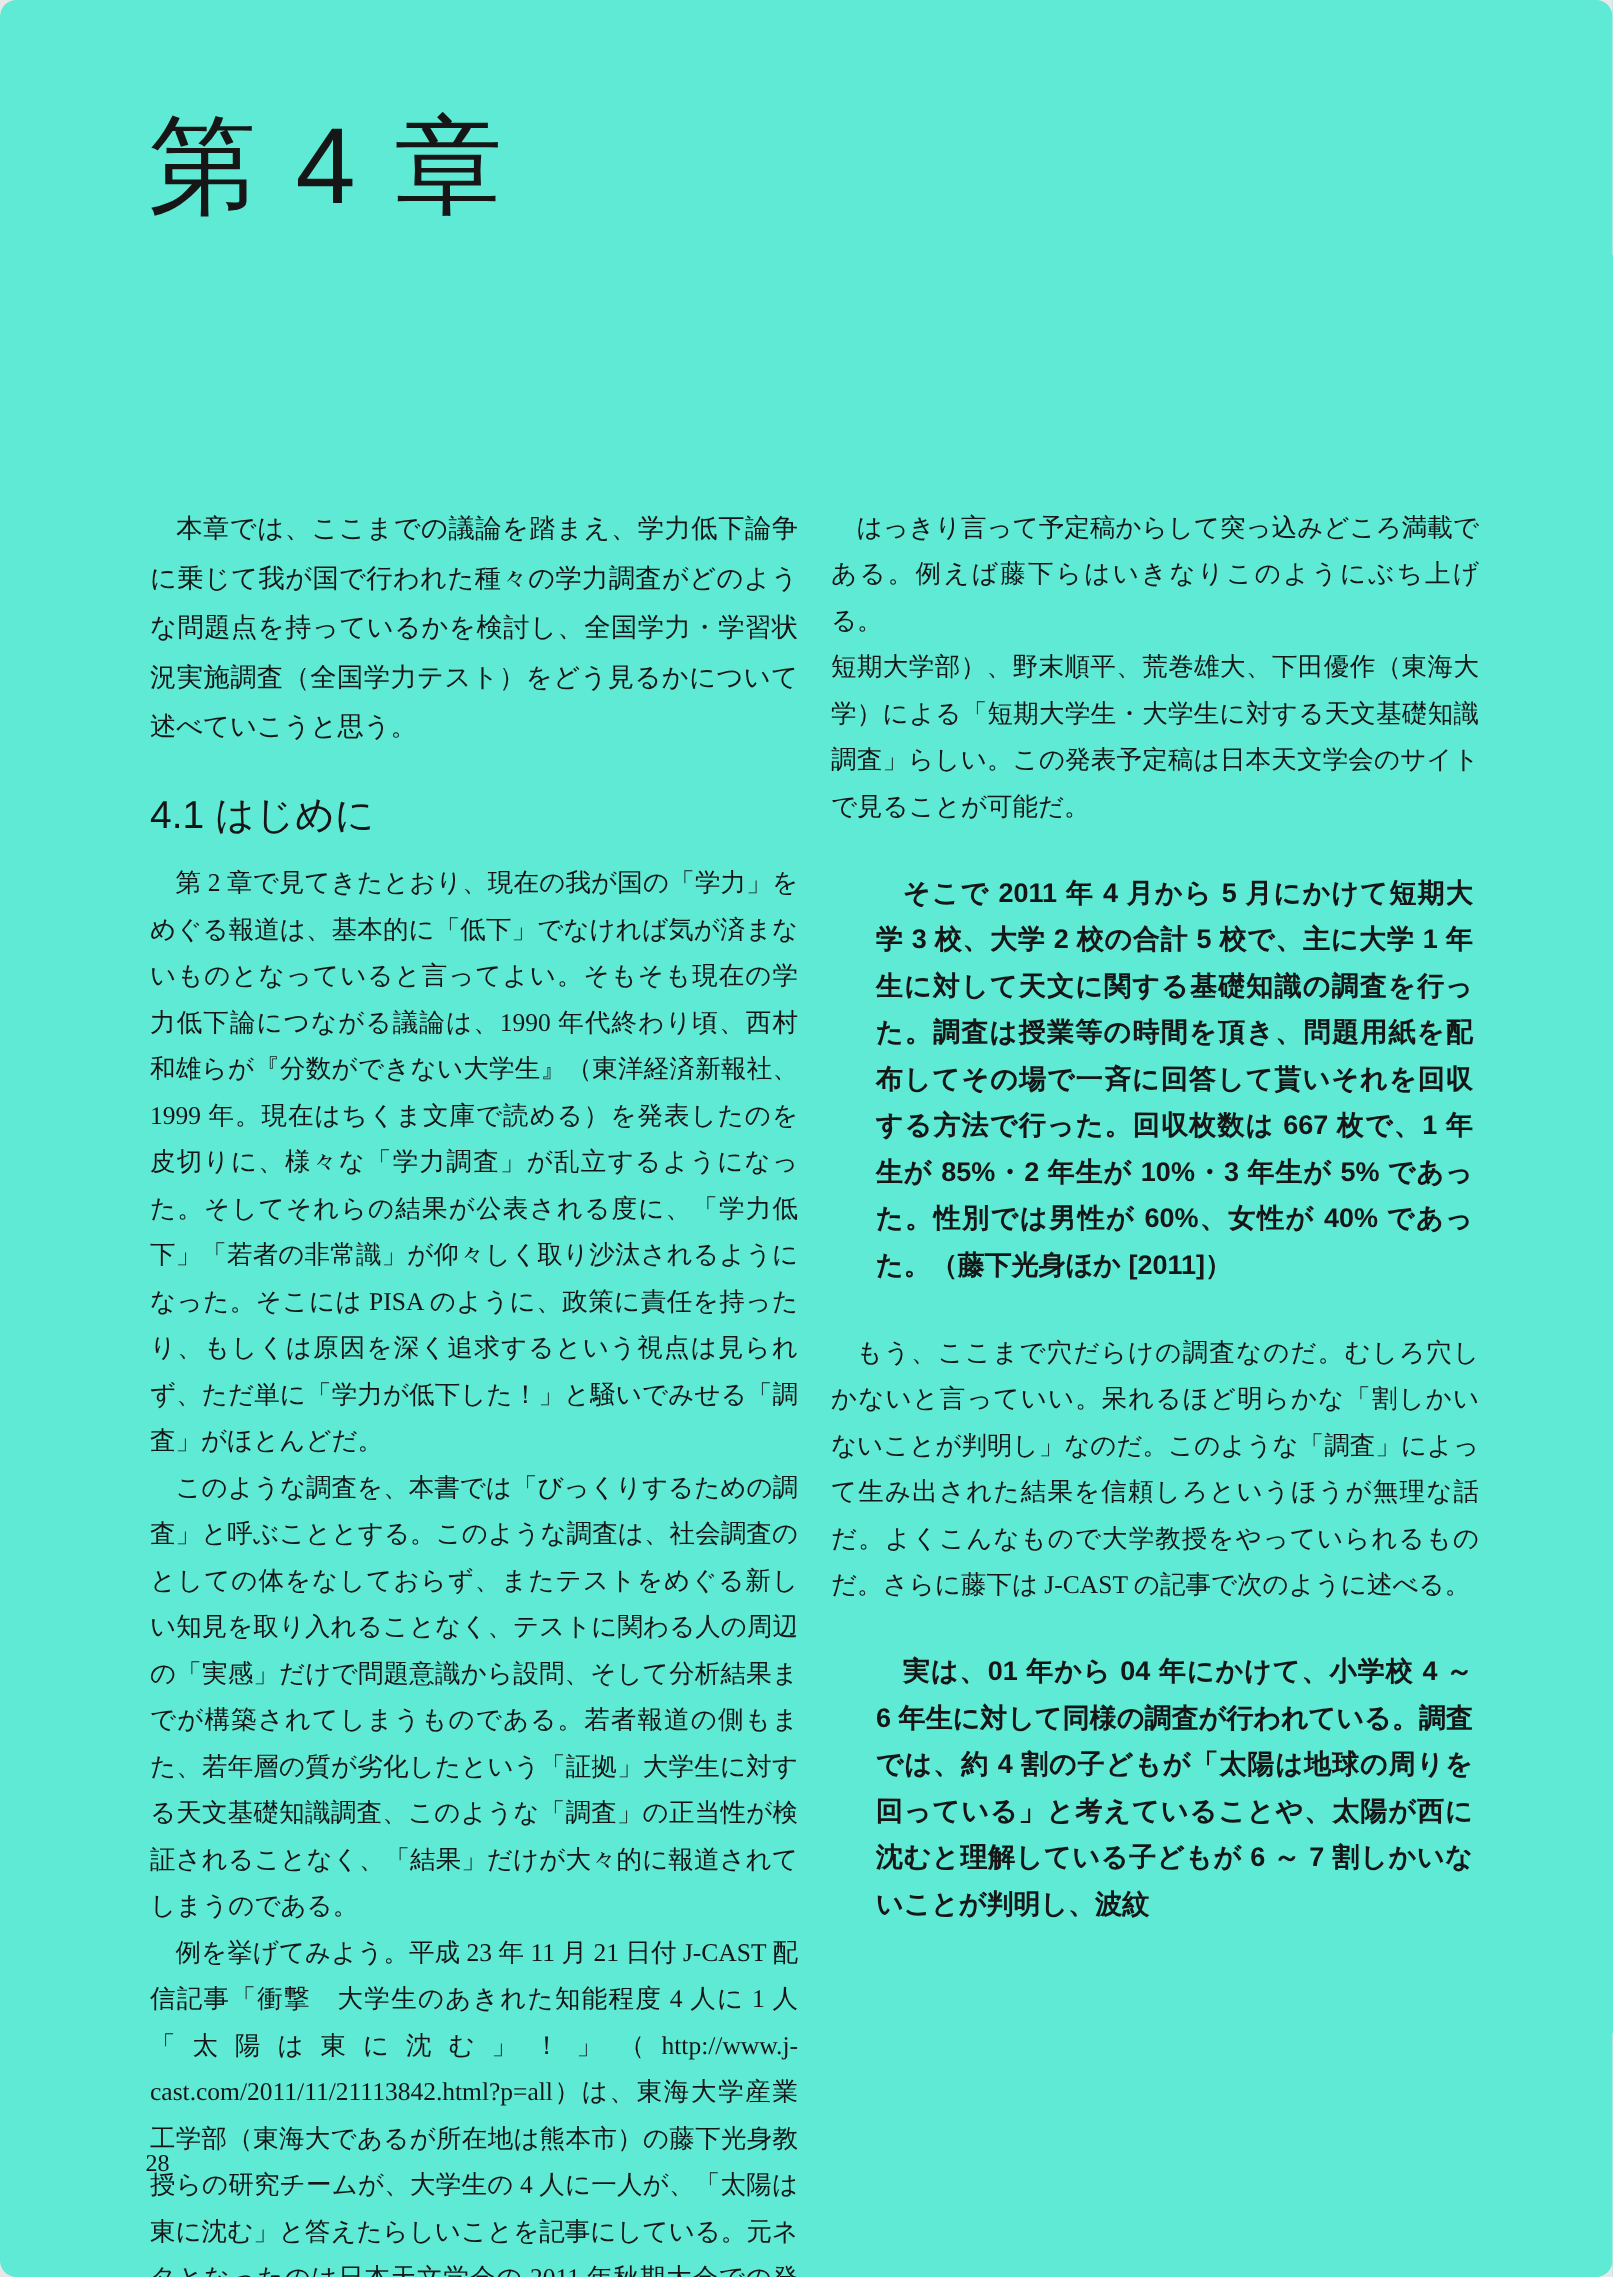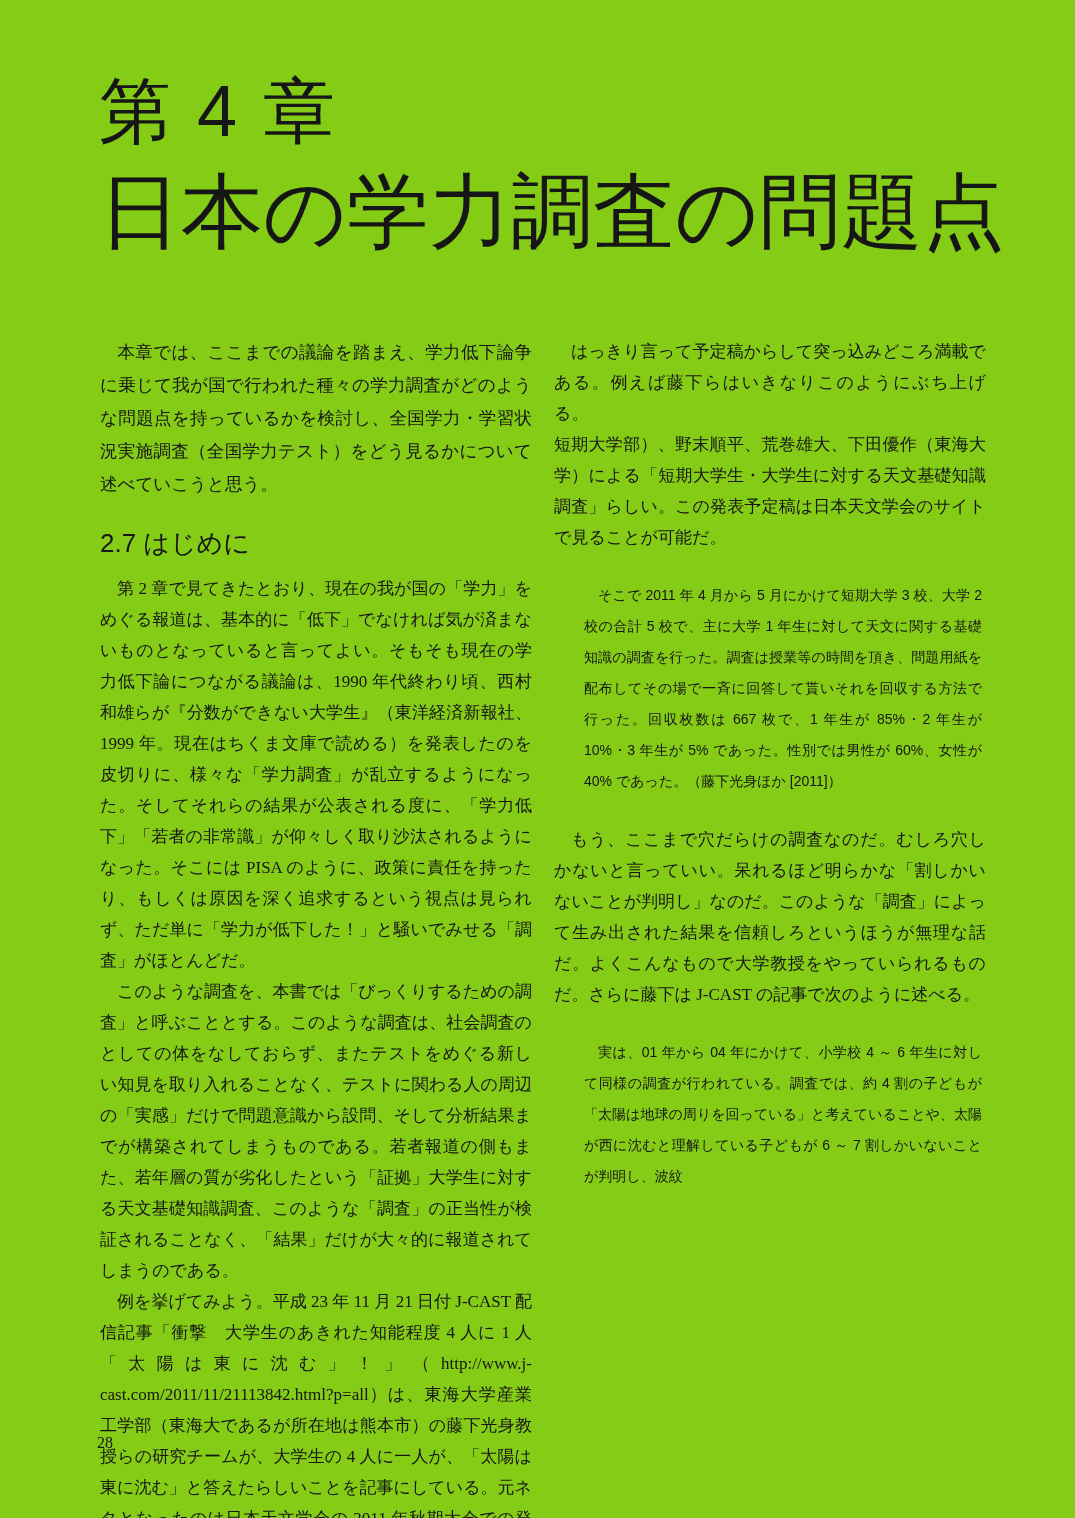--- a/index.html
+++ b/index.html
@@ -1,24 +1,25 @@
 <!DOCTYPE html>
 <html lang="ja"><head>
 <meta charset="utf-8">
 <style>
   html, body { margin: 0; padding: 0; background: #e8e8e8; }
   .page {
     position: relative;
     width: 1075px;
     height: 1518px;
     margin: 0 auto;
-    background: #84cc16;
+    background: #5eead4;
     color: #161616;
     overflow: hidden;
     font-family: "Liberation Serif", "DejaVu Serif", serif;
+    border-radius: 11px;
   }
   .chapter-head {
     position: absolute;
     left: 99px;
     top: 72px;
     font-family: "Liberation Sans", "DejaVu Sans", sans-serif;
     font-weight: 500;
   }
   .chapter-label {
     font-size: 72px;
@@ -63,48 +64,48 @@
   }
   .para {
     font-size: 17px;
     line-height: 31px;
     text-indent: 1em;
     margin: 0;
   }
   .para.cont { text-indent: 0; }
   .quote {
     font-family: "Liberation Sans", "DejaVu Sans", sans-serif;
-    font-size: 14px;
+    font-size: 18px;
     line-height: 31px;
     text-indent: 1em;
     margin: 27px 4px 27px 30px;
+    font-weight: bold;
   }
   .page-number {
     position: absolute;
     left: 57px;
     bottom: 66px;
     font-size: 16px;
     font-family: "Liberation Serif", "DejaVu Serif", serif;
     margin-left: 40px;
   }
 </style>
 </head>
 <body>
 
 <div class="page">
 
   <header class="chapter-head">
     <div class="chapter-label">第 4 章</div>
-    <div class="chapter-title">日本の学力調査の問題点</div>
   </header>
 
   <main class="content">
     <div class="col" id="col-left">
         <p class="lead">本章では、ここまでの議論を踏まえ、学力低下論争に乗じて我が国で行われた種々の学力調査がどのような問題点を持っているかを検討し、全国学力・学習状況実施調査（全国学力テスト）をどう見るかについて述べていこうと思う。</p>
-        <h2 class="section">2.7 はじめに</h2>
+        <h2 class="section">4.1 はじめに</h2>
         <p class="para">第 2 章で見てきたとおり、現在の我が国の「学力」をめぐる報道は、基本的に「低下」でなければ気が済まないものとなっていると言ってよい。そもそも現在の学力低下論につながる議論は、1990 年代終わり頃、西村和雄らが『分数ができない大学生』（東洋経済新報社、1999 年。現在はちくま文庫で読める）を発表したのを皮切りに、様々な「学力調査」が乱立するようになった。そしてそれらの結果が公表される度に、「学力低下」「若者の非常識」が仰々しく取り沙汰されるようになった。そこには PISA のように、政策に責任を持ったり、もしくは原因を深く追求するという視点は見られず、ただ単に「学力が低下した！」と騒いでみせる「調査」がほとんどだ。</p>
         <p class="para">このような調査を、本書では「びっくりするための調査」と呼ぶこととする。このような調査は、社会調査のとしての体をなしておらず、またテストをめぐる新しい知見を取り入れることなく、テストに関わる人の周辺の「実感」だけで問題意識から設問、そして分析結果までが構築されてしまうものである。若者報道の側もまた、若年層の質が劣化したという「証拠」大学生に対する天文基礎知識調査、このような「調査」の正当性が検証されることなく、「結果」だけが大々的に報道されてしまうのである。</p>
         <p class="para">例を挙げてみよう。平成 23 年 11 月 21 日付 J-CAST 配信記事「衝撃　大学生のあきれた知能程度 4 人に 1 人「太陽は東に沈む」！」（http://www.j-cast.com/2011/11/21113842.html?p=all）は、東海大学産業工学部（東海大であるが所在地は熊本市）の藤下光身教授らの研究チームが、大学生の 4 人に一人が、「太陽は東に沈む」と答えたらしいことを記事にしている。元ネタとなったのは日本天文学会の 2011 年秋期大会での発表（つまり、査読なし）における、藤下と水口美知子（名古屋経済大学</p>
       </div>
     <div class="col" id="col-right">
         <p class="para">はっきり言って予定稿からして突っ込みどころ満載である。例えば藤下らはいきなりこのようにぶち上げる。</p>
         <p class="para cont">短期大学部）、野末順平、荒巻雄大、下田優作（東海大学）による「短期大学生・大学生に対する天文基礎知識調査」らしい。この発表予定稿は日本天文学会のサイトで見ることが可能だ。</p>
         <div class="quote">そこで 2011 年 4 月から 5 月にかけて短期大学 3 校、大学 2 校の合計 5 校で、主に大学 1 年生に対して天文に関する基礎知識の調査を行った。調査は授業等の時間を頂き、問題用紙を配布してその場で一斉に回答して貰いそれを回収する方法で行った。回収枚数は 667 枚で、1 年生が 85%・2 年生が 10%・3 年生が 5% であった。性別では男性が 60%、女性が 40% であった。（藤下光身ほか [2011]）</div>
         <p class="para">もう、ここまで穴だらけの調査なのだ。むしろ穴しかないと言っていい。呆れるほど明らかな「割しかいないことが判明し」なのだ。このような「調査」によって生み出された結果を信頼しろというほうが無理な話だ。よくこんなもので大学教授をやっていられるものだ。さらに藤下は J-CAST の記事で次のように述べる。</p>
         <div class="quote">実は、01 年から 04 年にかけて、小学校 4 ～ 6 年生に対して同様の調査が行われている。調査では、約 4 割の子どもが「太陽は地球の周りを回っている」と考えていることや、太陽が西に沈むと理解している子どもが 6 ～ 7 割しかいないことが判明し、波紋</div>

